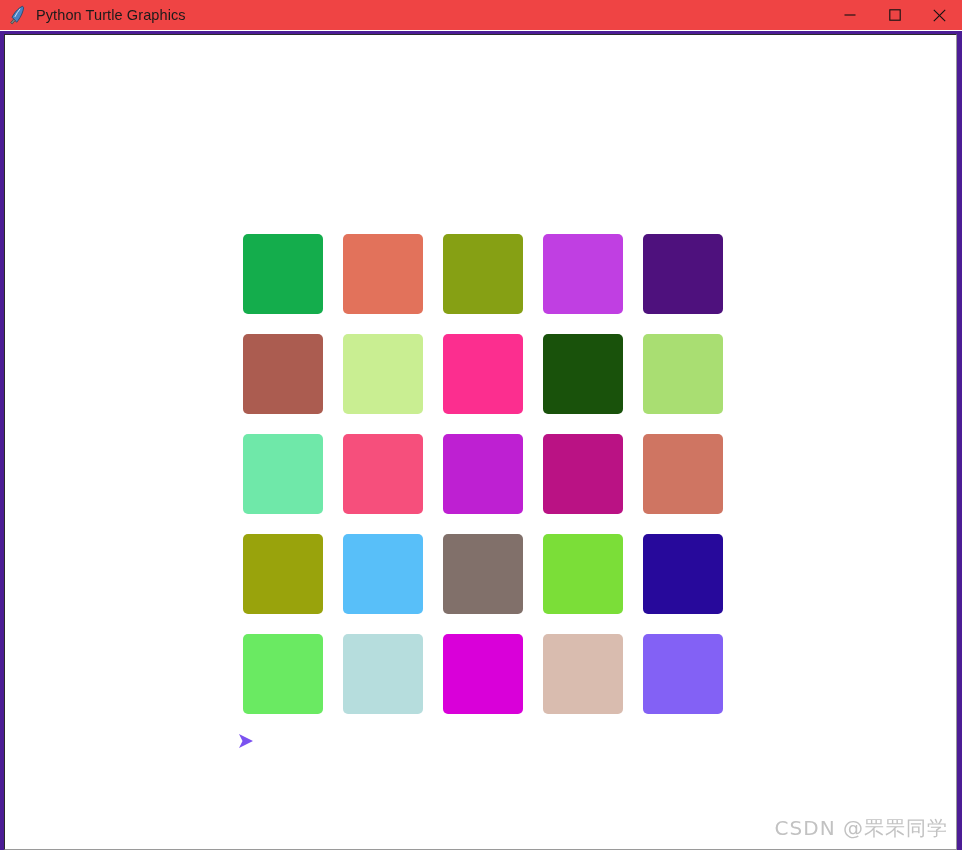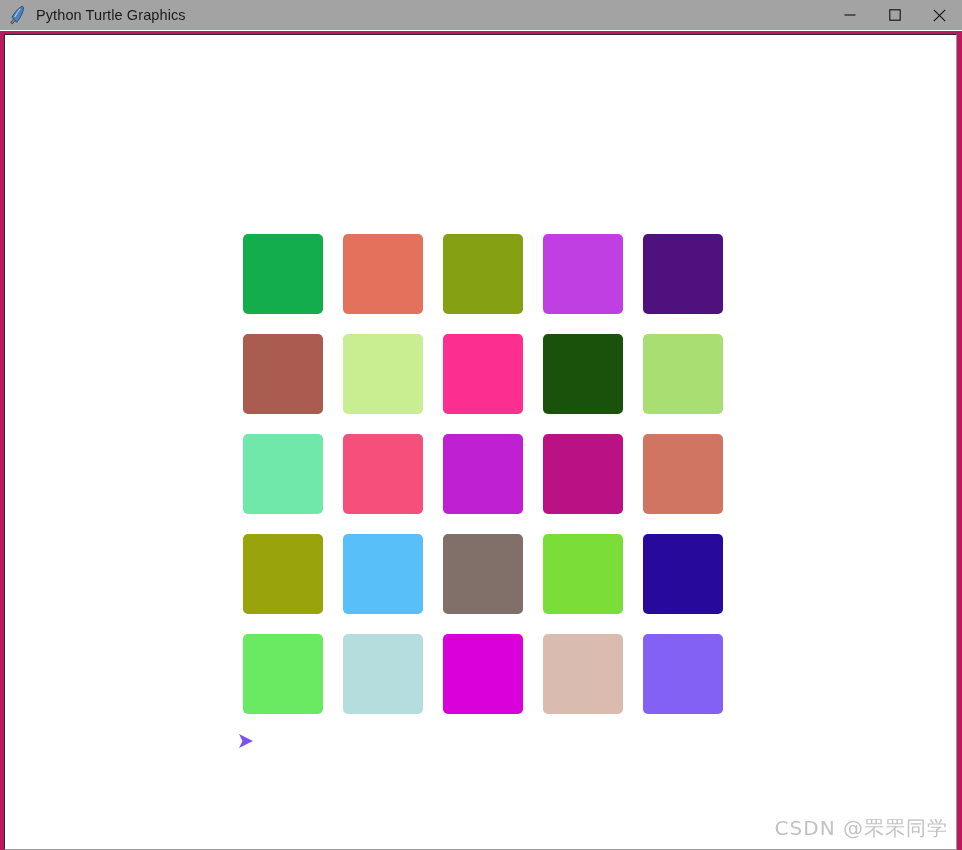--- a/index.html
+++ b/index.html
@@ -19,21 +19,21 @@
     background: #f0f0f0;
     display: flex;
     flex-direction: column;
   }
 
   
   #title-bar {
     position: relative;
     height: 42px;
     flex: 0 0 30px;
-    background: #a3a3a3;
+    background: #ef4444;
     display: flex;
     align-items: center;
     border-bottom: 1px solid #ffffff;
   }
 
   #app-icon {
     width: 22px;
     height: 22px;
     margin-left: 7px;
     margin-right: 7px;
@@ -63,21 +63,21 @@
     justify-content: center;
     background: transparent;
     border: none;
     cursor: default;
   }
 
   
   #client-area {
     position: relative;
     flex: 1 1 auto;
-    background: #be185d;
+    background: #4c1d95;
     padding: 3px 5px 0 4px;
   }
 
   #turtle-canvas {
     position: relative;
     width: 100%;
     height: 100%;
     background: #ffffff;
     border: 1px solid #2a2a2a;
     border-right-color: #9a9a9a;

